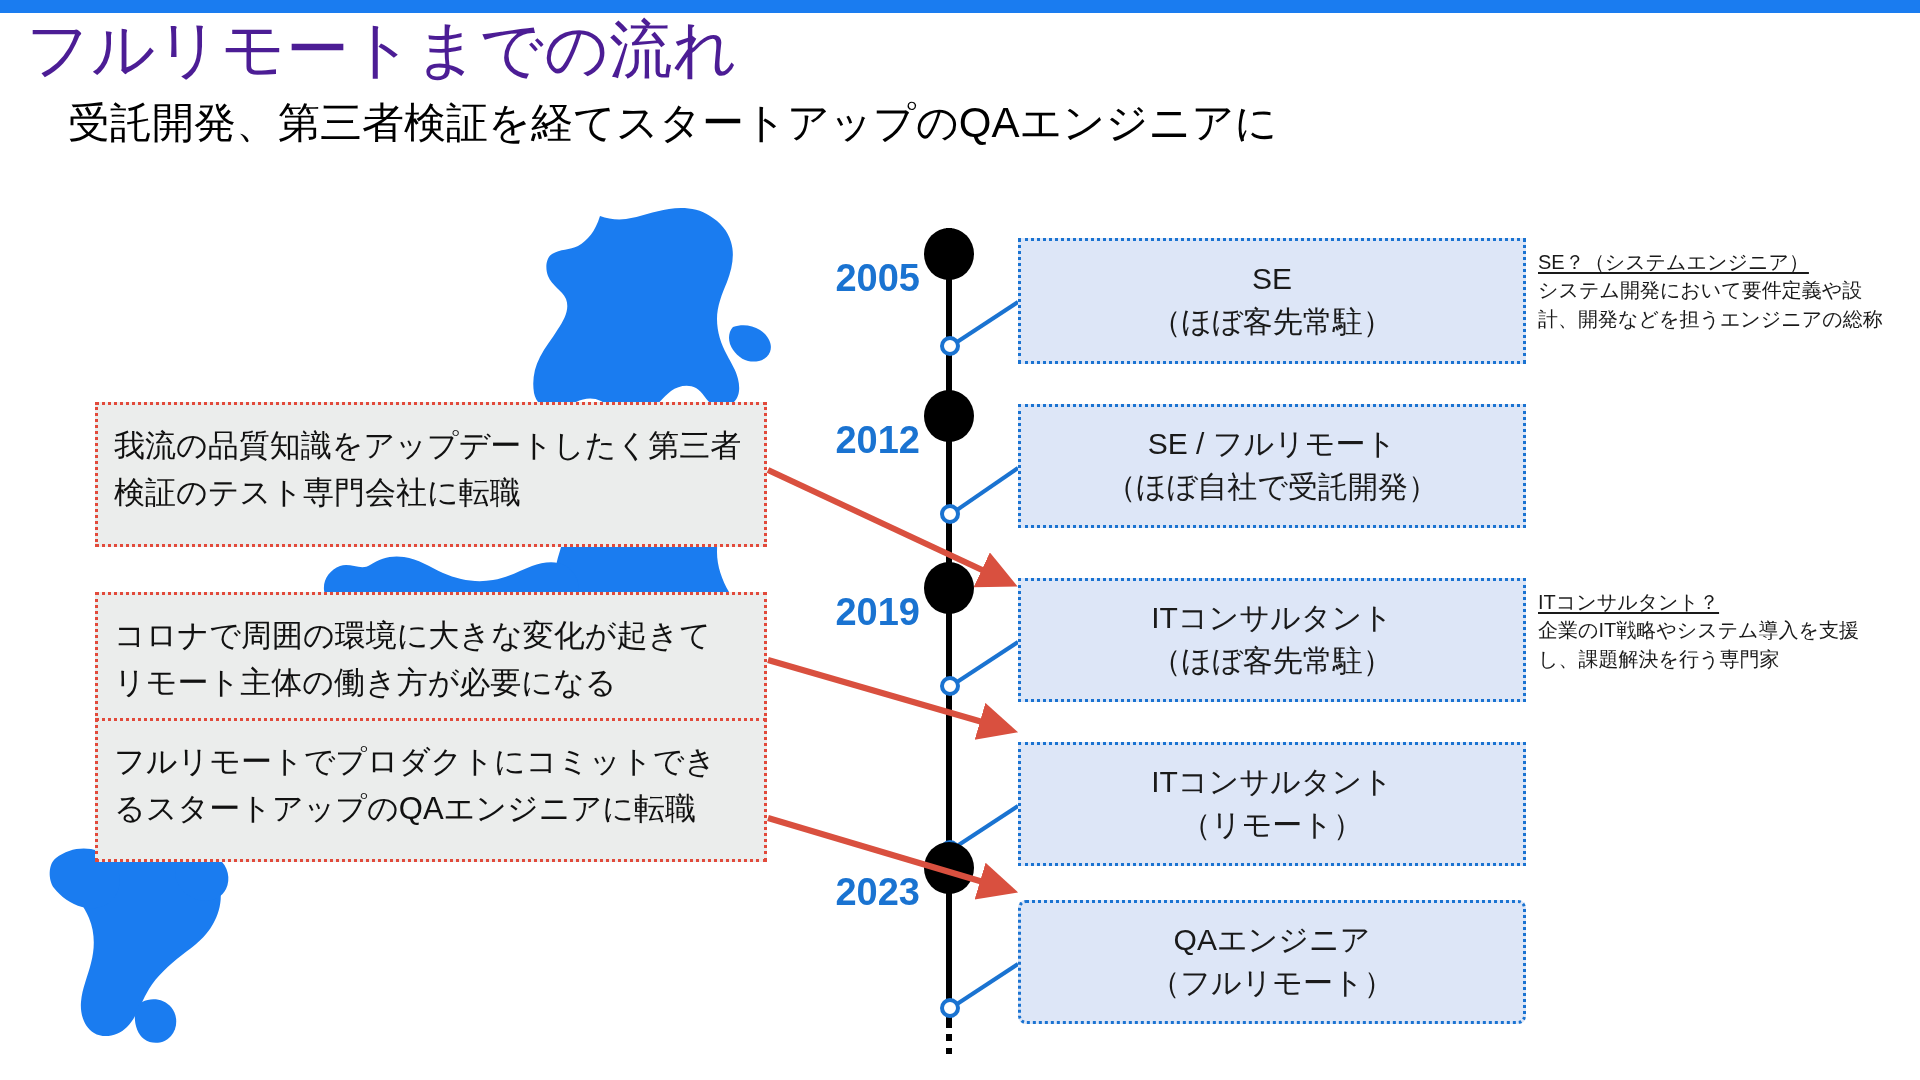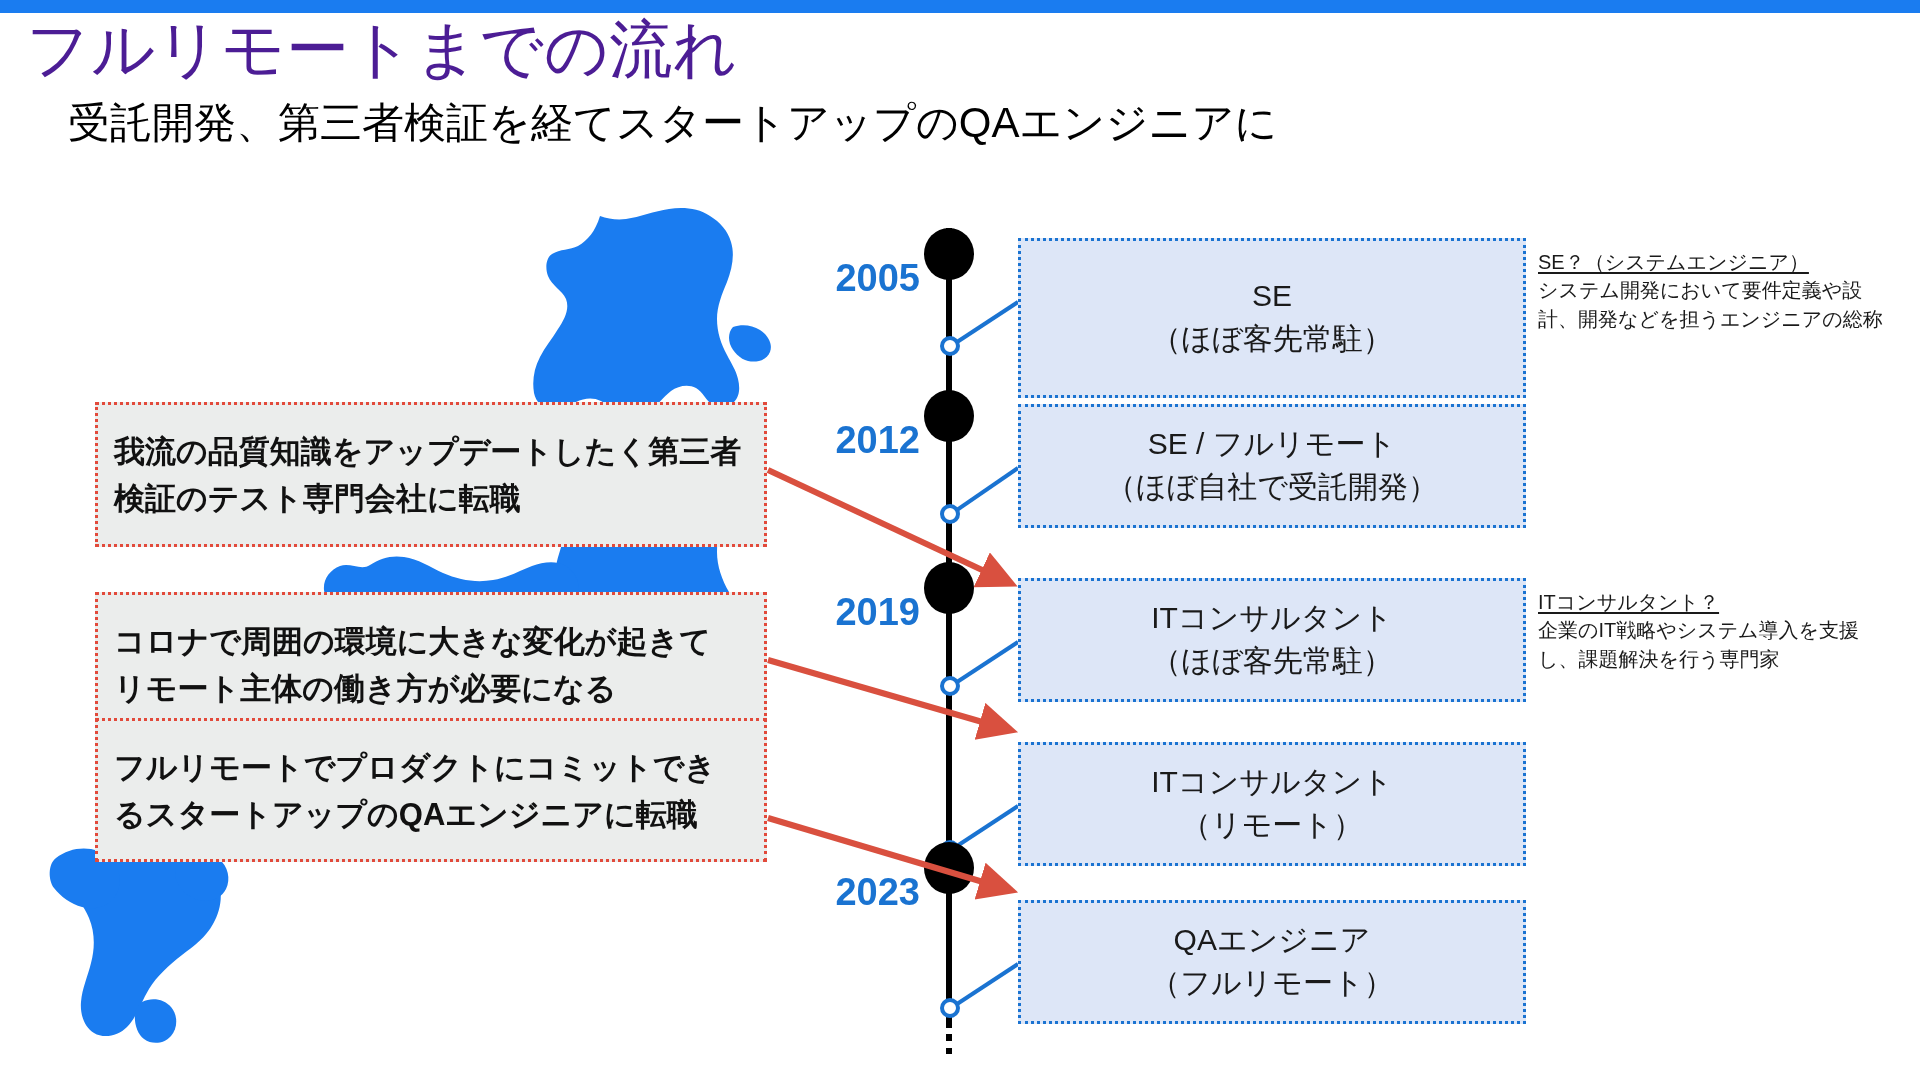--- a/index.html
+++ b/index.html
@@ -80,24 +80,23 @@
     white-space:nowrap;
   }
   .annot .bd{font-size:20px;line-height:1.45;white-space:nowrap;}
 
   
   .callout{
     position:absolute;z-index:6;
     background:#ebedec;
     border:3px dotted #e24a3b;
     box-sizing:border-box;
-    padding:24px 14px 10px 16px;
+    padding:18px 14px 10px 16px;
     color:#111111;
     width:672px;
-    font-weight:bold;
   }
   .callout .ln{font-size:31px;line-height:1.50;white-space:nowrap;}
 
   
   .arrow-layer{position:absolute;left:0;top:0;width:1920px;height:1080px;z-index:7;pointer-events:none;}
 </style>
 </head>
 <body>
 
 <div id="stage">
@@ -216,41 +215,41 @@
       <circle cx="20" cy="314" r="8" fill="#ffffff"></circle>
       <line x1="24" y1="484" x2="88" y2="442"></line>
       <circle cx="20" cy="486" r="8" fill="#ffffff"></circle>
       <line x1="24" y1="648" x2="88" y2="606"></line>
       <circle cx="20" cy="650" r="8" fill="#ffffff"></circle>
       <line x1="24" y1="806" x2="88" y2="764"></line>
       <circle cx="20" cy="808" r="8" fill="#ffffff"></circle>
     </g>
   </svg>
 
-  <div class="role-box" style="left:1018px;top:238px;height:160px;">
+  <div class="role-box" style="left:1018px;top:238px;height:126px;">
     <div class="ln">SE</div>
     <div class="ln">（ほぼ客先常駐）</div>
   </div>
 
   <div class="role-box" style="left:1018px;top:404px;height:124px;">
     <div class="ln">SE / フルリモート</div>
     <div class="ln">（ほぼ自社で受託開発）</div>
   </div>
 
   <div class="role-box" style="left:1018px;top:578px;height:124px;">
     <div class="ln">ITコンサルタント</div>
     <div class="ln">（ほぼ客先常駐）</div>
   </div>
 
   <div class="role-box" style="left:1018px;top:742px;height:124px;">
     <div class="ln">ITコンサルタント</div>
     <div class="ln">（リモート）</div>
   </div>
 
-  <div class="role-box" style="left:1018px;top:900px;height:124px;">
+  <div class="role-box" style="left:1018px;top:900px;height:124px;border-radius:8px;">
     <div class="ln">QAエンジニア</div>
     <div class="ln">（フルリモート）</div>
   </div>
 
   <div class="annot" style="left:1538px;top:248px;">
     <div class="hd">SE？（システムエンジニア）</div>
     <div class="bd">システム開発において要件定義や設</div>
     <div class="bd">計、開発などを担うエンジニアの総称</div>
   </div>
 

